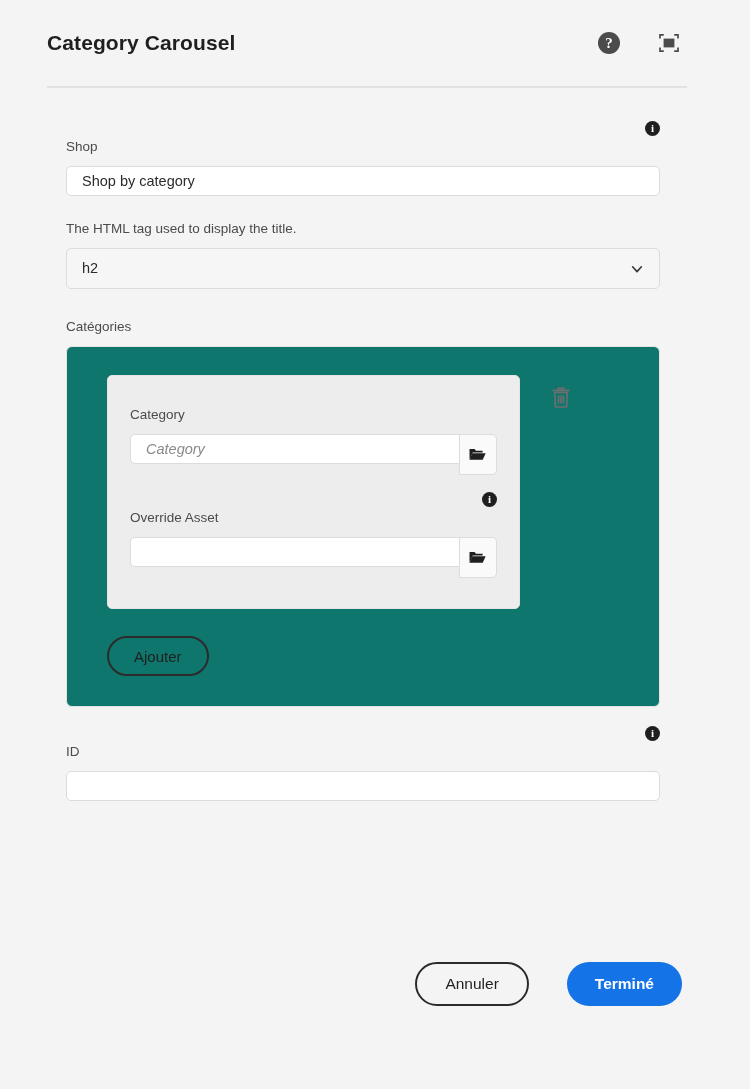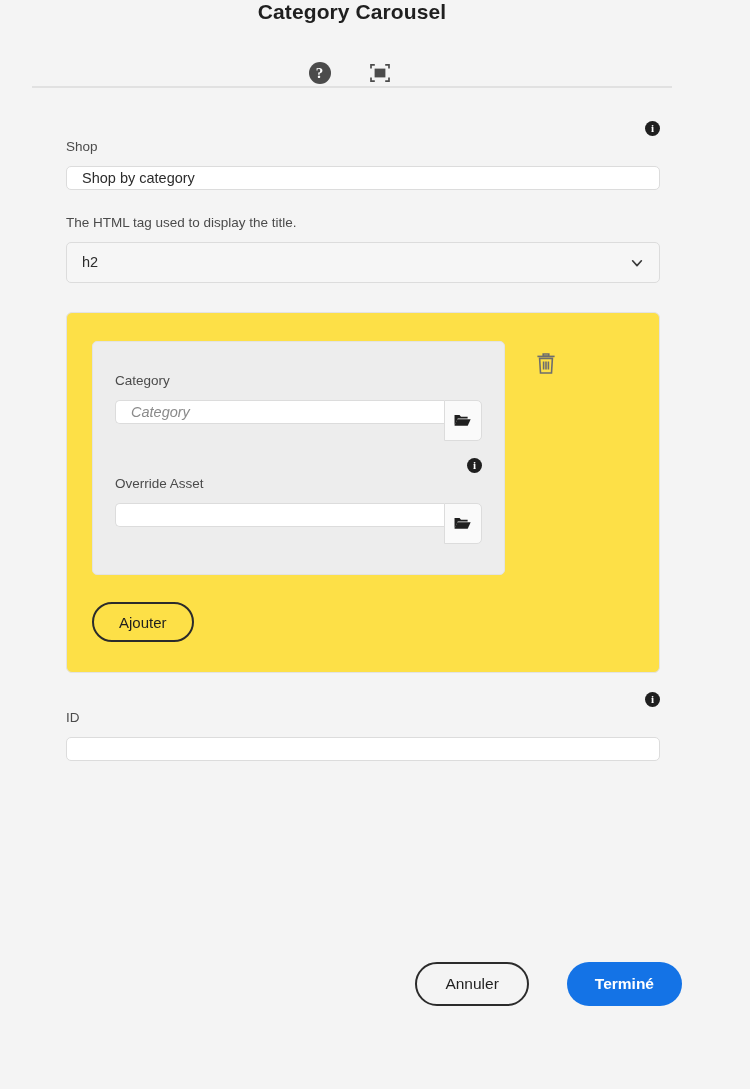--- a/index.html
+++ b/index.html
@@ -13,29 +13,28 @@
     background: #f4f4f4;
     font-family: "Liberation Sans", sans-serif;
     color: #2c2c2c;
     overflow: hidden;
     position: relative;
   }
 
   
   .header {
     position: absolute;
-    left: 32px;
+    left: 47px;
     top: 0;
     width: 640px;
     height: 88px;
     display: flex;
     align-items: center;
     justify-content: space-between;
     border-bottom: 2px solid #e1e1e1;
-    flex-direction: column;
   }
   .header-title {
     font-size: 21px;
     font-weight: 700;
     color: #1f1f1f;
     letter-spacing: .1px;
   }
   .header-actions {
     display: flex;
     align-items: center;
@@ -101,21 +100,21 @@
     display: block;
     font-size: 13.5px;
     color: #4b4b4b;
     margin-bottom: 11px;
     line-height: 17px;
   }
 
   .text-input {
     display: block;
     width: 100%;
-    height: 24px;
+    height: 30px;
     background: #ffffff;
     border: 1px solid #dcdcdc;
     border-radius: 5px;
     padding: 0 15px;
     font-size: 14.5px;
     font-family: "Liberation Sans", sans-serif;
     color: #2c2c2c;
     outline: none;
   }
   .text-input::placeholder {
@@ -144,22 +143,22 @@
     top: 50%;
     transform: translateY(-50%);
     width: 14px; height: 14px;
     pointer-events: none;
   }
 
   
   .group-box {
     border: 1px solid #e3e3e3;
     border-radius: 6px;
-    background: #fde047;
-    padding: 28px 0 30px 1px;
+    background: #0f766e;
+    padding: 28px 0 30px 16px;
     position: relative;
   }
 
   .item-row {
     display: flex;
     align-items: flex-start;
     padding: 0 24px 0 24px;
   }
 
   .item-card {
@@ -296,20 +295,21 @@
       <div class="select-input">h2</div>
       <svg class="chevron" viewBox="0 0 16 16">
         <path d="M3 5.5 L8 11 L13 5.5" fill="none" stroke="#3a3a3a" stroke-width="1.9" stroke-linecap="round" stroke-linejoin="round"></path>
       </svg>
     </div>
   </div>
 
   <div class="gap-29"></div>
 
   <div class="field">
+    <label class="label">Catégories</label>
 
     <div class="group-box">
 
       <div class="item-row">
 
         <div class="item-card">
 
           <label class="label">Category</label>
           <div class="picker">
             <input class="text-input" type="text" placeholder="Category" style="">

